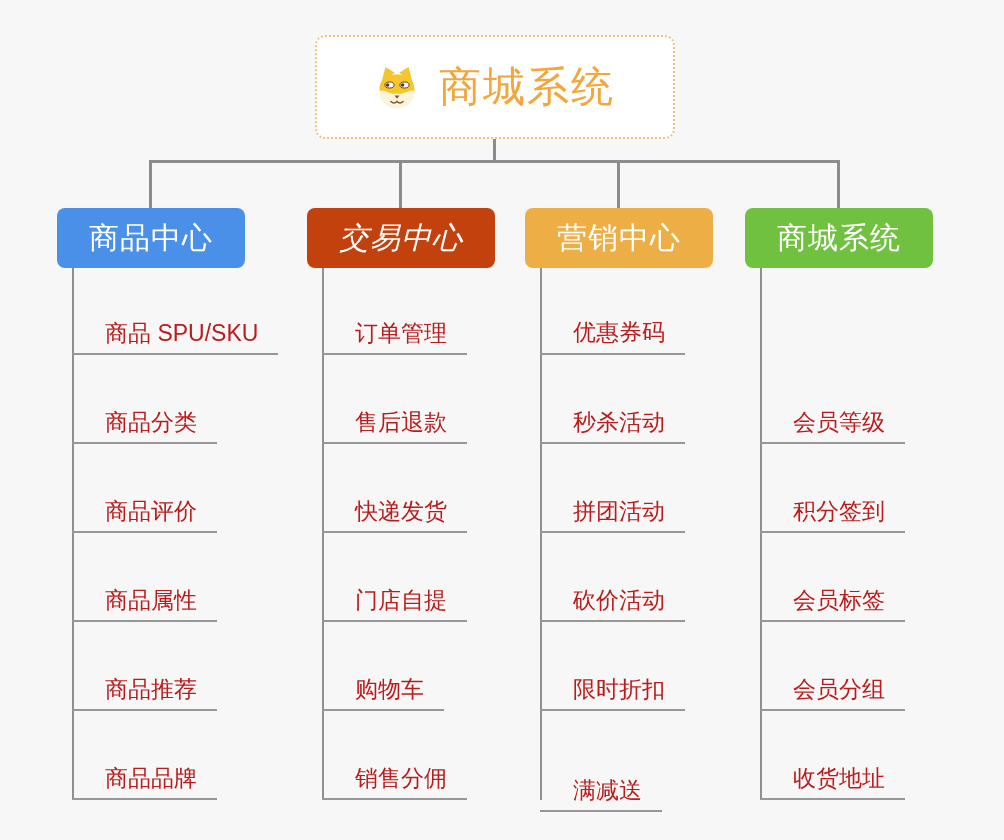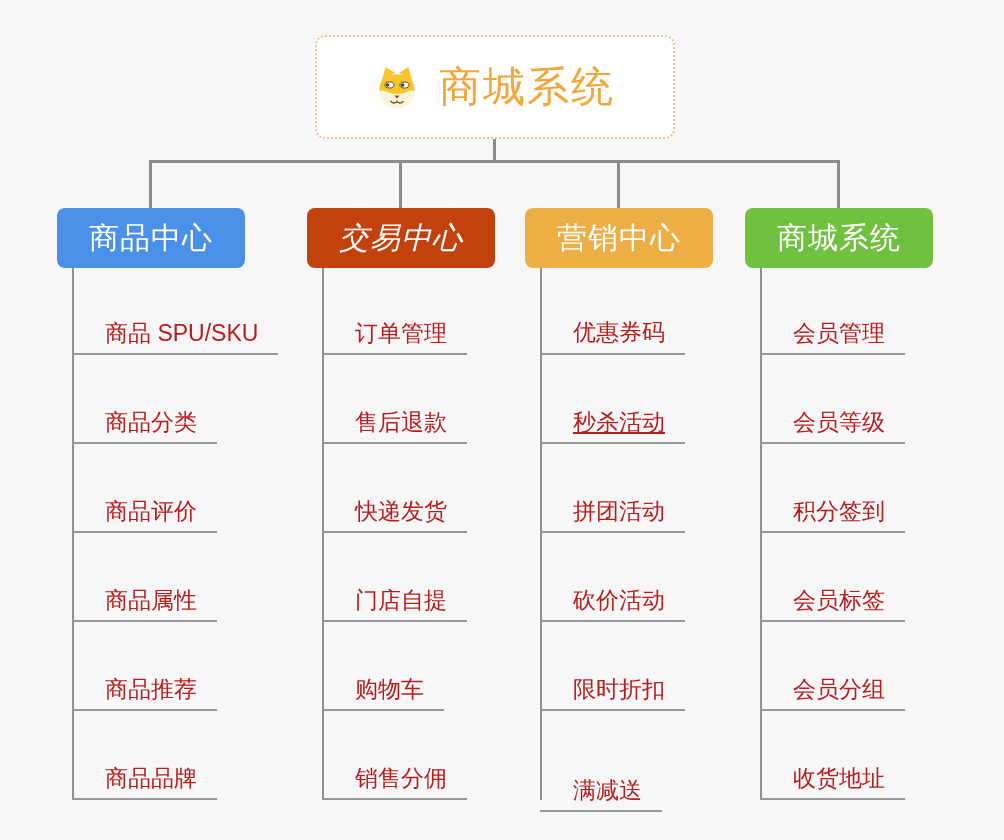--- a/index.html
+++ b/index.html
@@ -101,31 +101,30 @@
         <div class="branch-item" style="top: 289px;">快递发货</div>
         <div class="branch-item" style="top: 378px;">门店自提</div>
         <div class="branch-item" style="top: 467px;">购物车</div>
         <div class="branch-item" style="top: 556px;">销售分佣</div>
       </div>
 
     <div class="branch" style="left: 525px;">
       <div class="branch-head" style="background: rgb(237, 174, 69);">营销中心</div>
       <div class="branch-spine"></div>
     <div class="branch-item" style="top: 111px; font-family: Liberation Serif, serif;">优惠券码</div>
-        <div class="branch-item" style="top: 200px; text-decoration: underline;">秒杀活动</div>
+        <div class="branch-item" style="top: 200px;">秒杀活动</div>
         <div class="branch-item" style="top: 289px;">拼团活动</div>
         <div class="branch-item" style="top: 378px;">砍价活动</div>
         <div class="branch-item" style="top: 467px;">限时折扣</div>
         <div class="branch-item" style="top: 568px;">满减送</div>
       </div>
 
     <div class="branch" style="left: 745px;">
       <div class="branch-head" style="background: rgb(112, 193, 63);">商城系统</div>
       <div class="branch-spine"></div>
-    <div class="branch-item" style="top: 111px;">会员管理</div>
         <div class="branch-item" style="top: 200px;">会员等级</div>
         <div class="branch-item" style="top: 289px;">积分签到</div>
         <div class="branch-item" style="top: 378px;">会员标签</div>
         <div class="branch-item" style="top: 467px; text-align: center;">会员分组</div>
         <div class="branch-item" style="top: 556px;">收货地址</div>
       </div>
   </div>
 
 </div>
 

